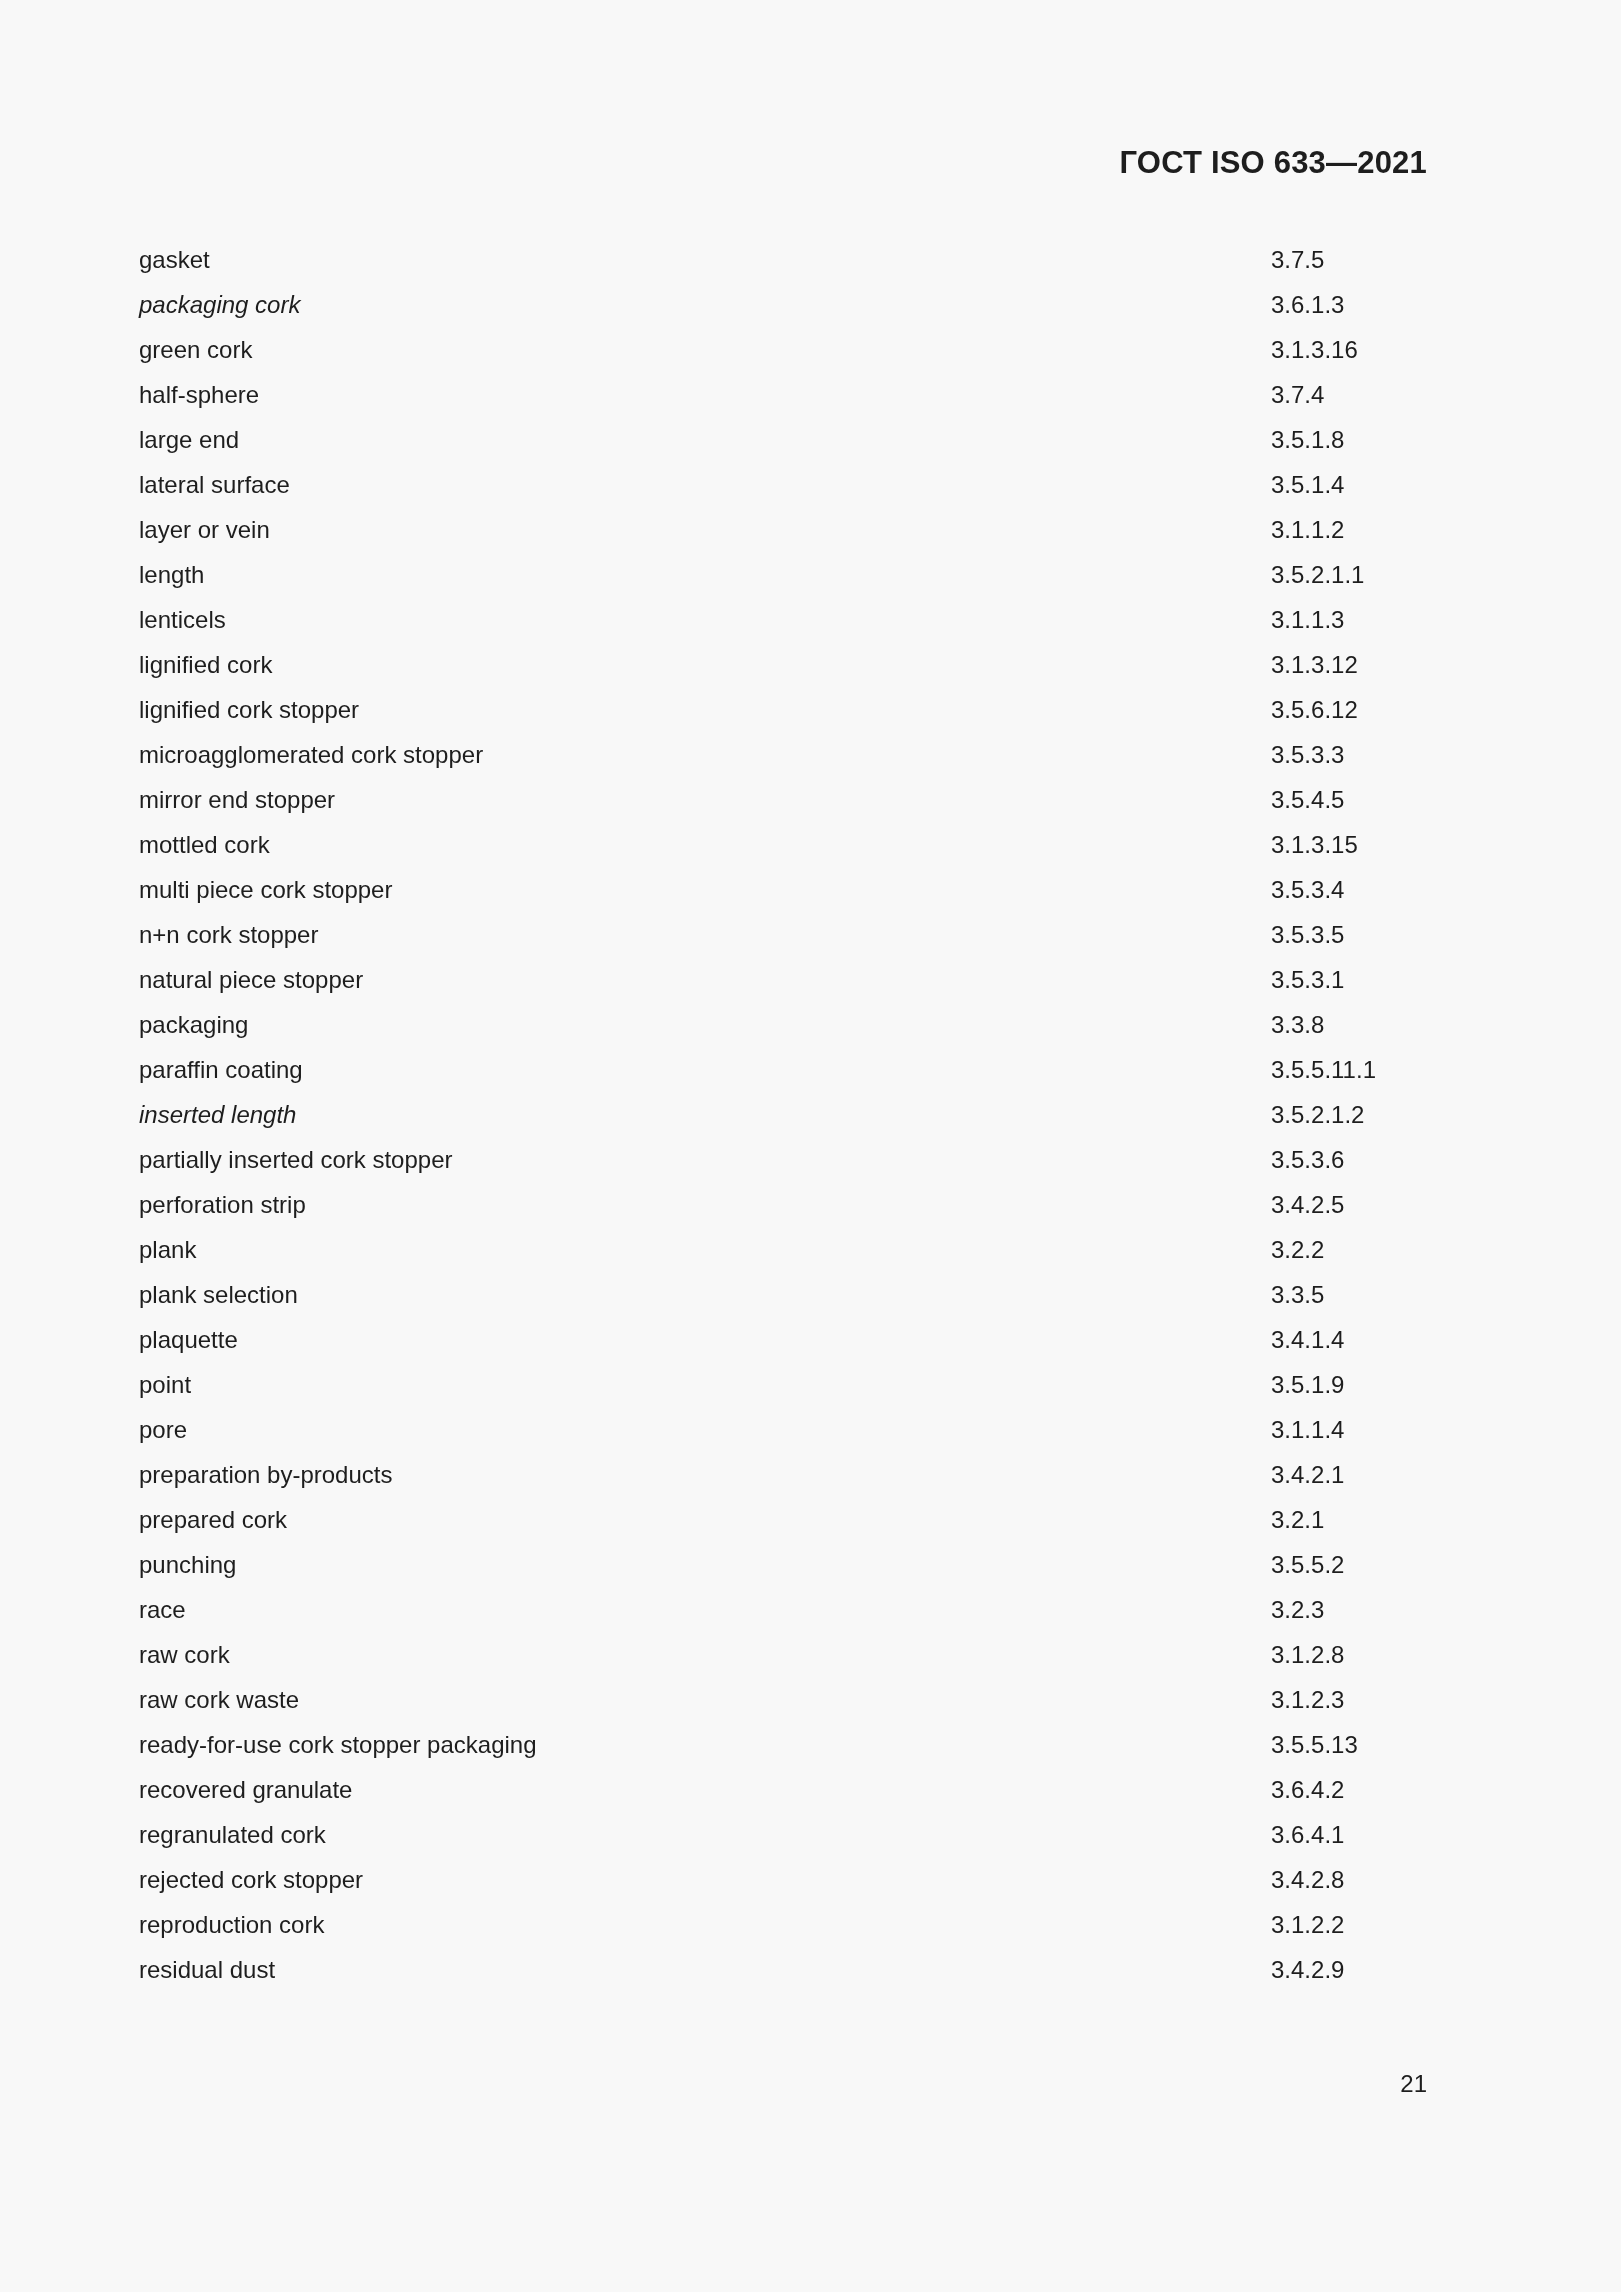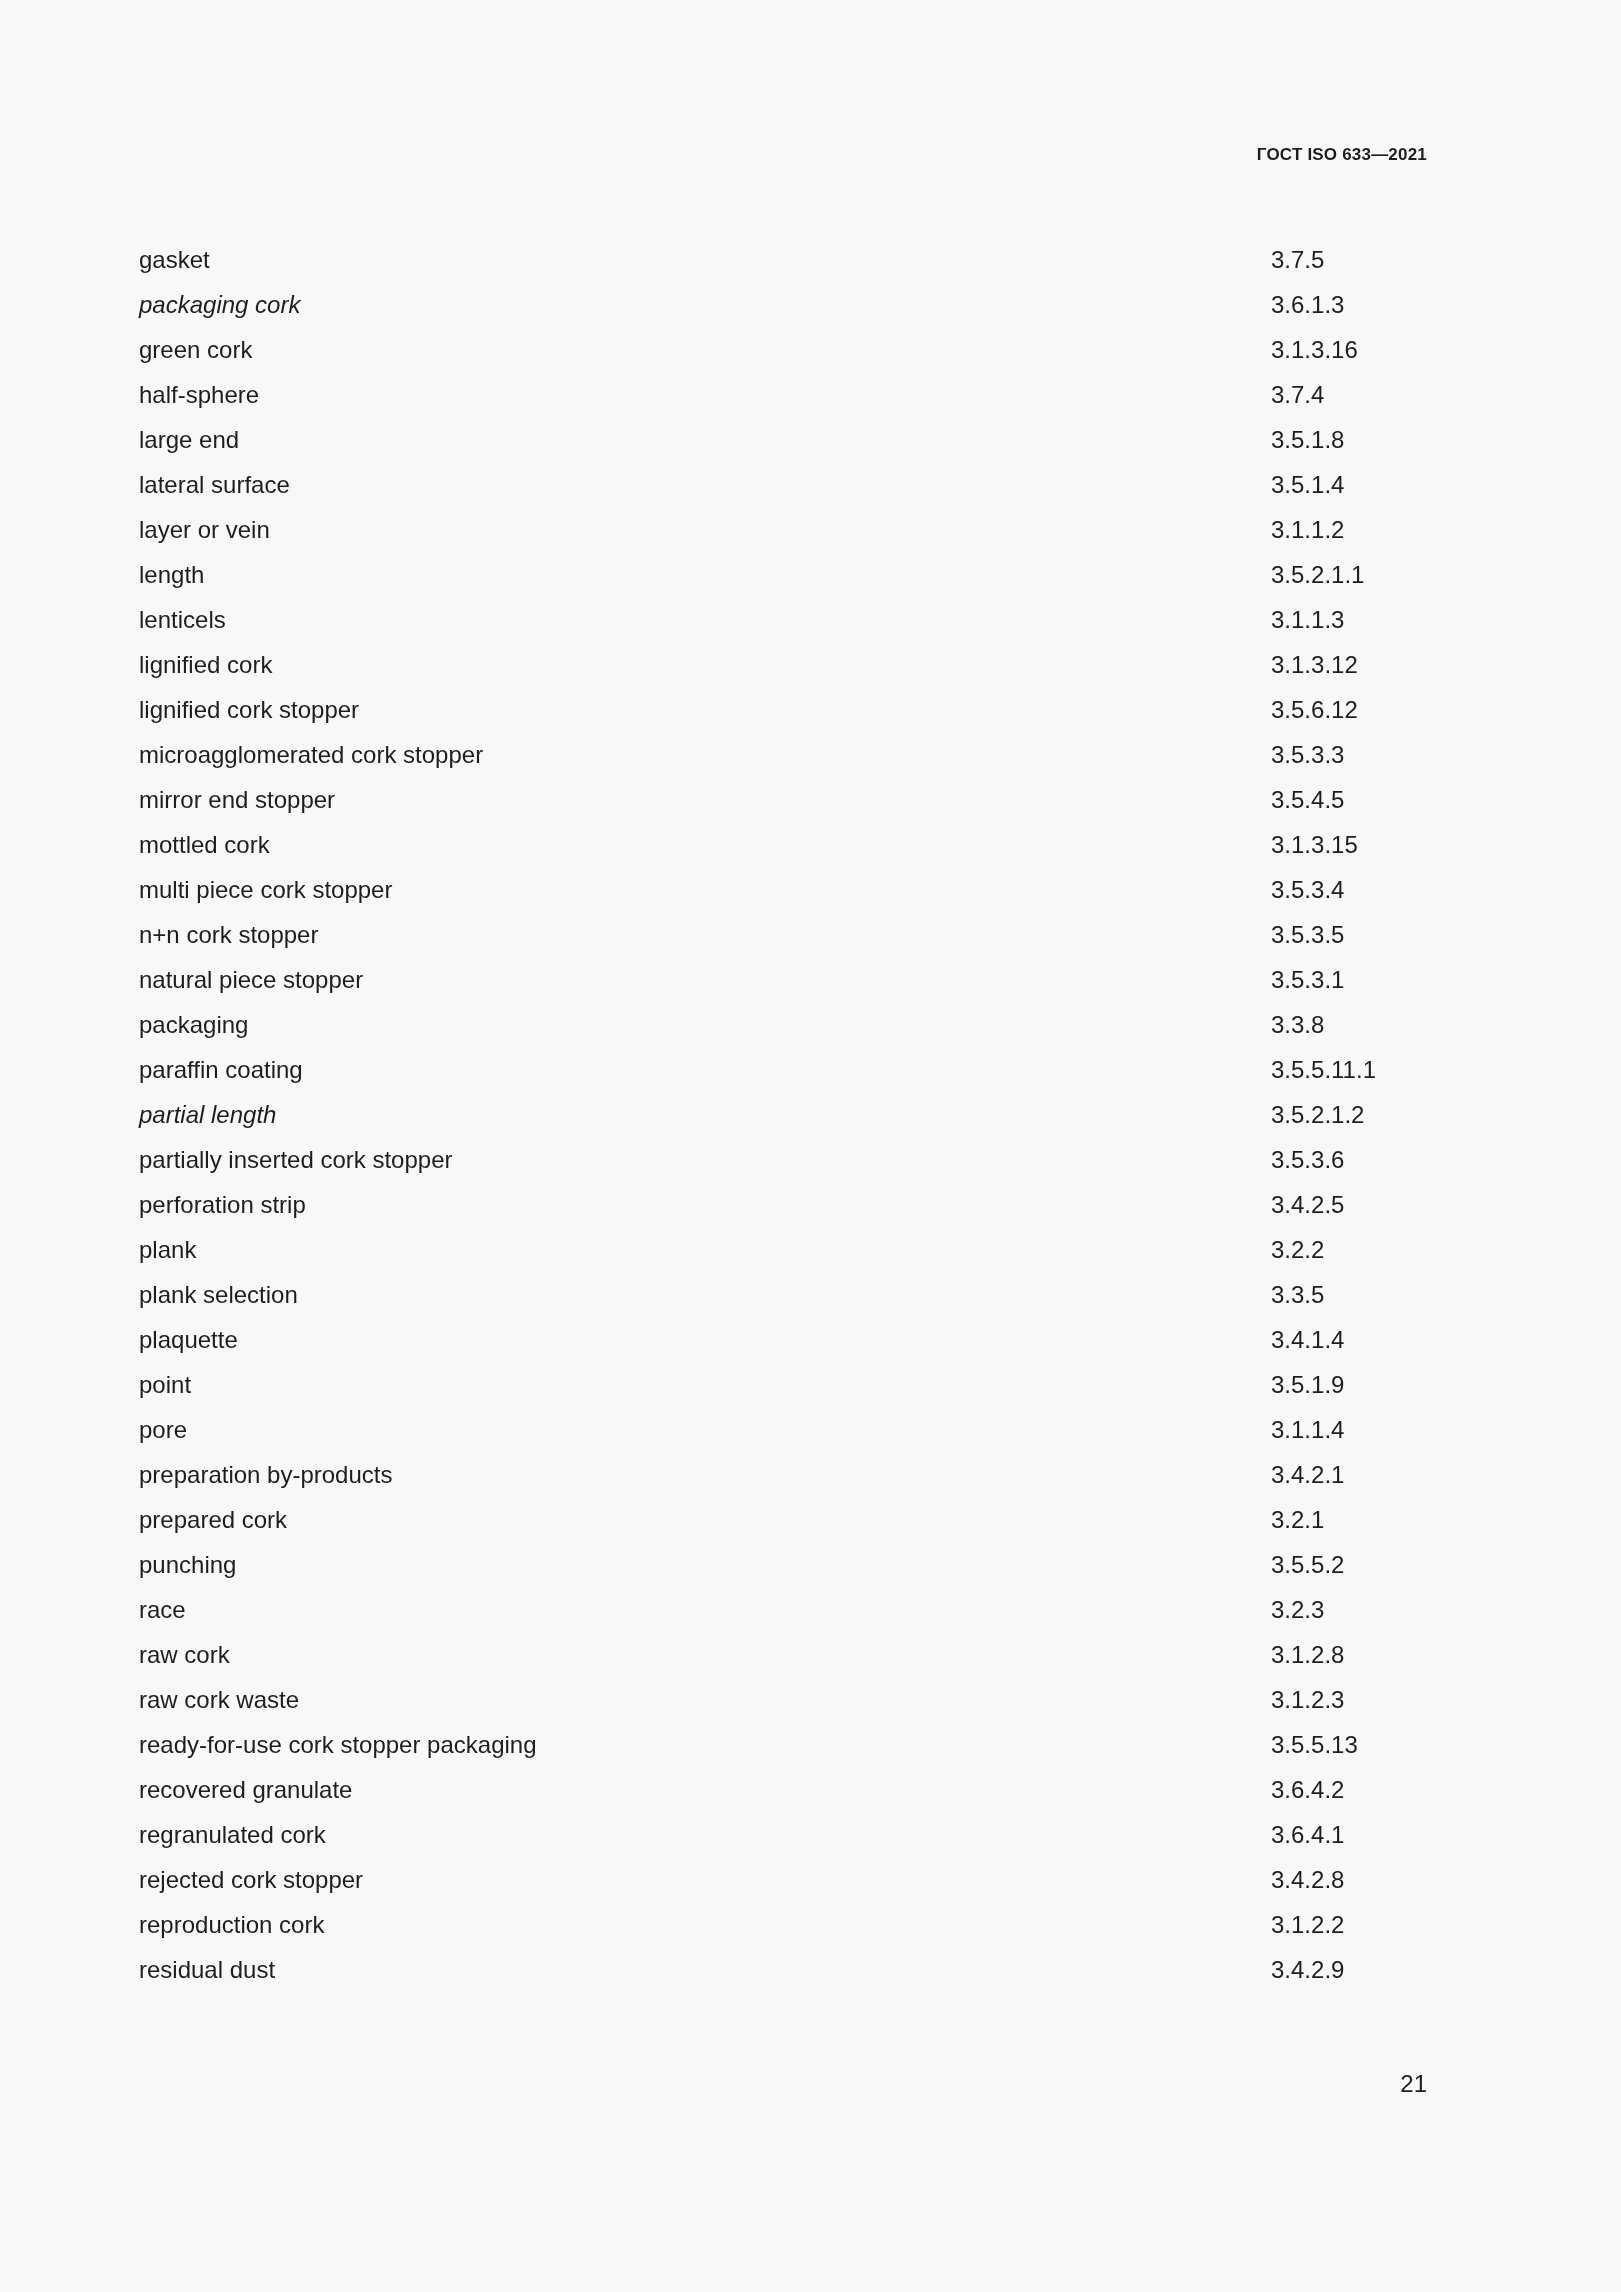--- a/index.html
+++ b/index.html
@@ -8,21 +8,21 @@
     background: #f8f8f8;
     color: #1e1e1e;
     font-family: "Liberation Sans", sans-serif;
     position: relative;
     overflow: hidden;
   }
   .header {
     position: absolute;
     top: 145px;
     right: 194px;
-    font-size: 17px;
+    font-size: 31px;
     font-weight: bold;
     letter-spacing: 0.2px;
     margin-left: 36px;
   }
   .index {
     position: absolute;
     top: 234px;
     left: 131px;
     width: 1294px;
     margin: 8px; padding: 0;
@@ -120,21 +120,21 @@
     </li>
     <li class="row">
       <span class="term">packaging</span>
       <span class="ref">3.3.8</span>
     </li>
     <li class="row">
       <span class="term">paraffin coating</span>
       <span class="ref">3.5.5.11.1</span>
     </li>
     <li class="row">
-      <span class="term italic">partial length</span>
+      <span class="term italic">inserted length</span>
       <span class="ref">3.5.2.1.2</span>
     </li>
     <li class="row">
       <span class="term">partially inserted cork stopper</span>
       <span class="ref">3.5.3.6</span>
     </li>
     <li class="row">
       <span class="term">perforation strip</span>
       <span class="ref">3.4.2.5</span>
     </li>

